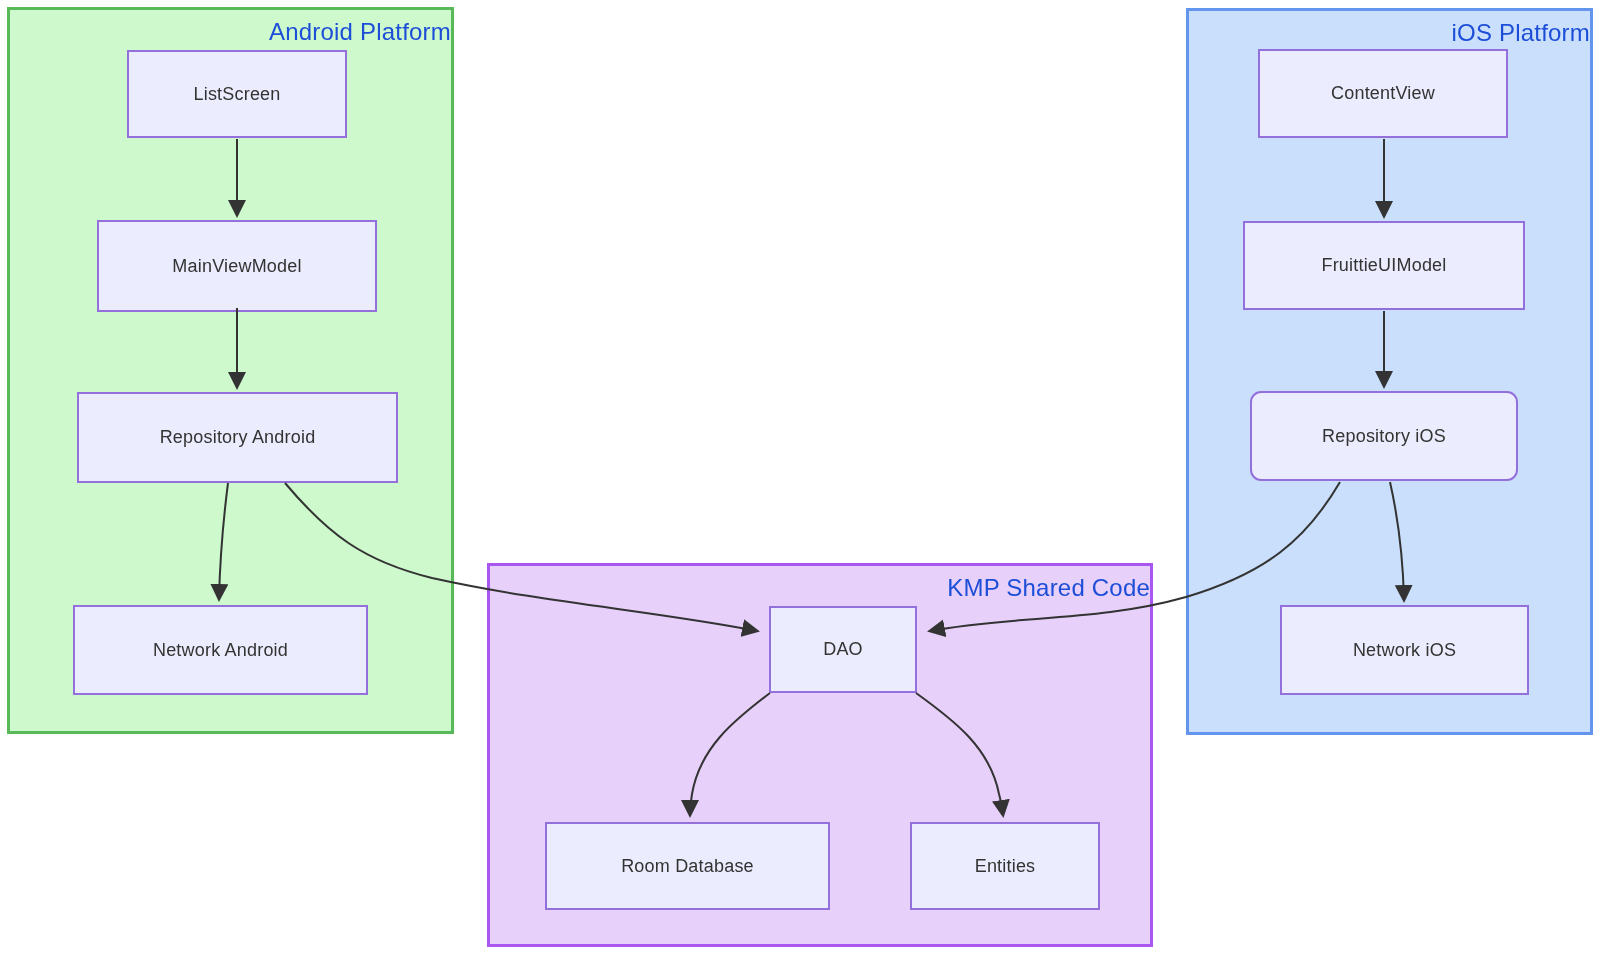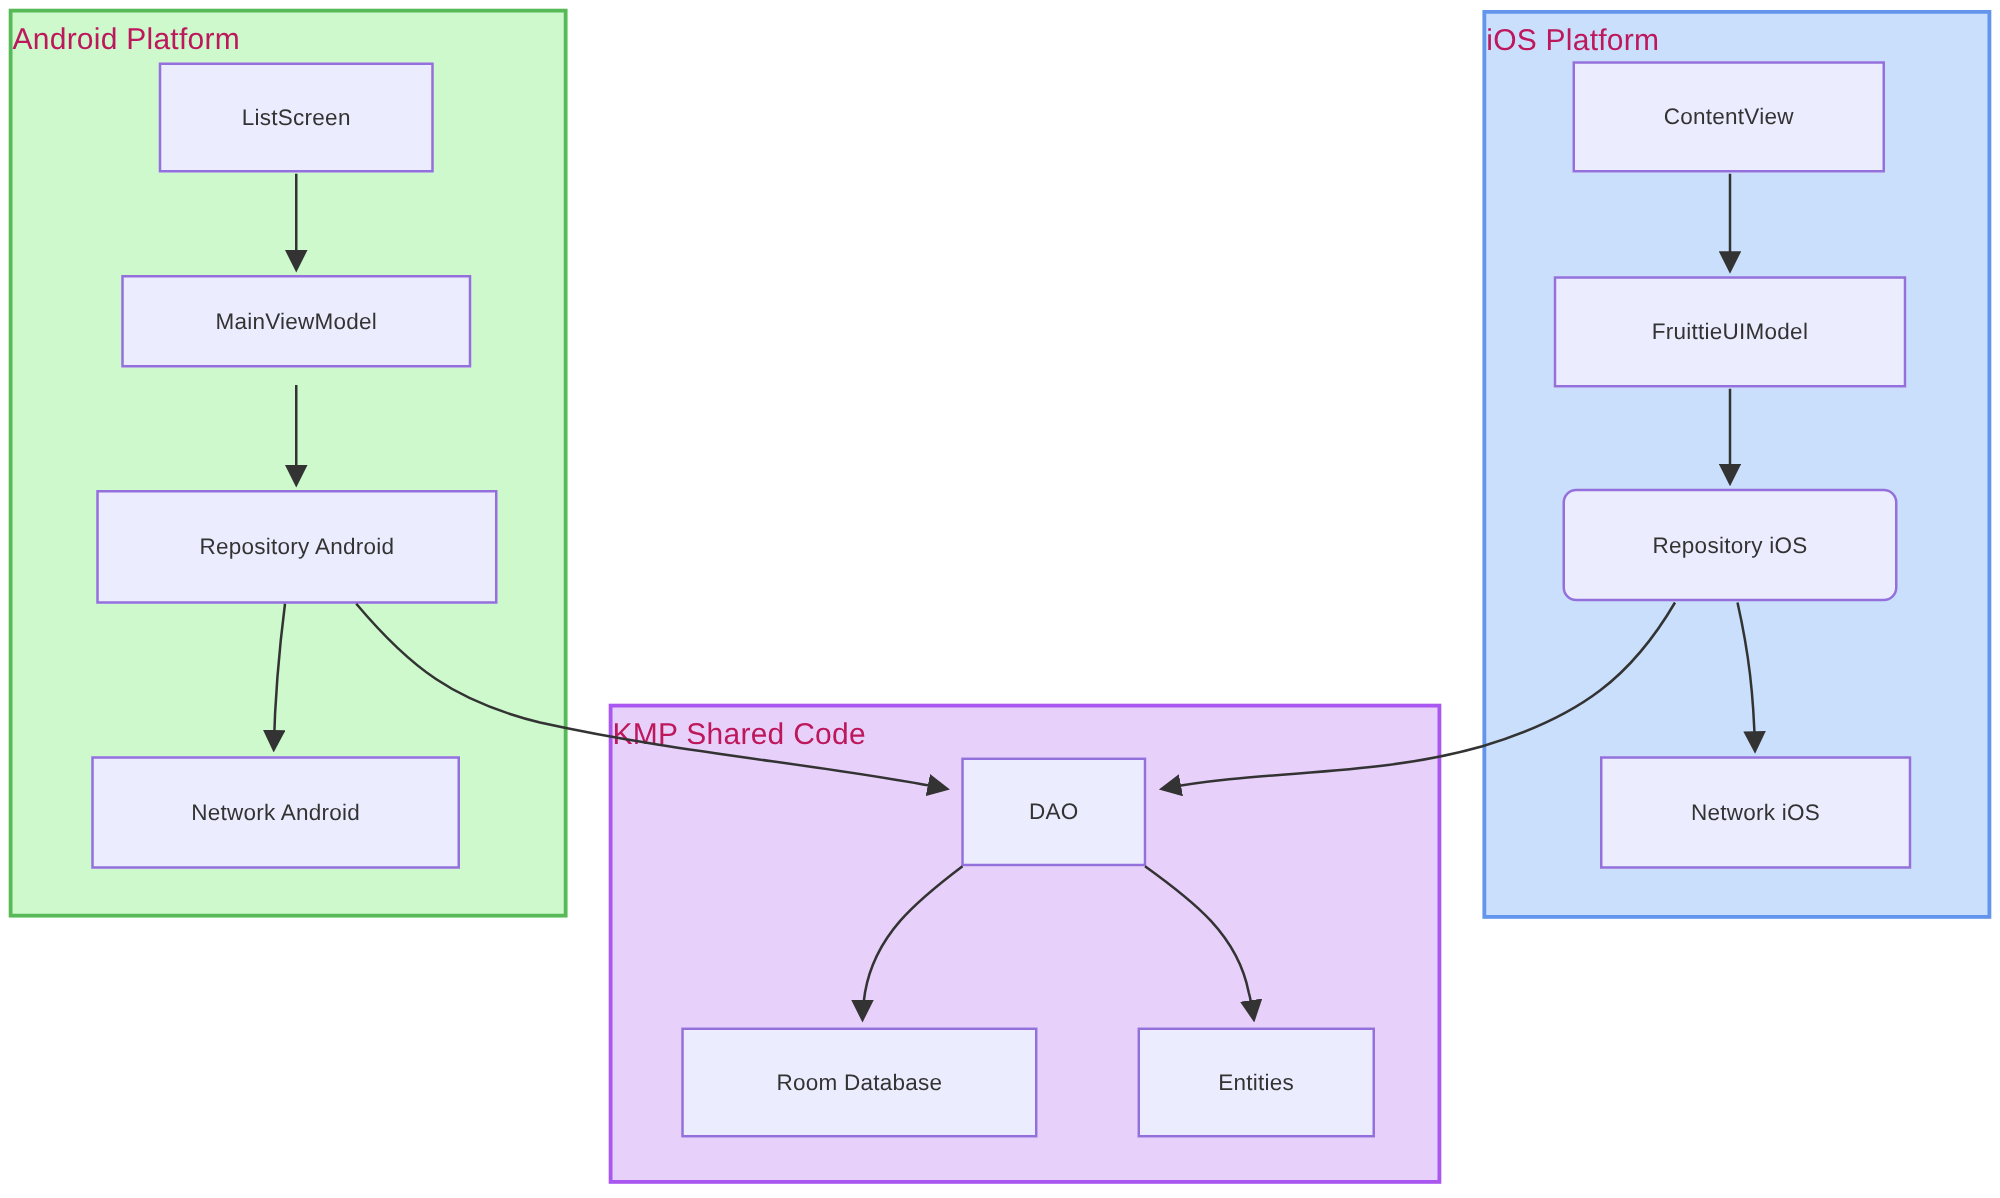--- a/index.html
+++ b/index.html
@@ -32,42 +32,42 @@
   .subgraph.ios {
     left: 1186px; top: 8px; width: 407px; height: 727px;
     background: #cadffb;
     border: 3px solid #6395ec;
     padding-left: 28px;
   }
   .subgraph-title {
     position: absolute;
     left: 0; top: 8px;
     width: 100%;
-    text-align: left;
+    text-align: right;
     font-size: 24px;
-    color: #be185d;
+    color: #1d4ed8;
     letter-spacing: 0.2px;
   }
   .node {
     position: absolute;
     box-sizing: border-box;
     background: #ececff;
     border: 2px solid #9370db;
     display: flex;
     align-items: center;
     justify-content: center;
     color: #333333;
     font-size: 18px;
     letter-spacing: 0.2px;
     z-index: 2;
   }
   .node .label { white-space: nowrap; }
   
   .n-listscreen        { left: 127px;  top: 50px;  width: 220px; height: 88px; }
-  .n-mainviewmodel     { left: 97px;   top: 220px; width: 280px; height: 74px; }
+  .n-mainviewmodel     { left: 97px;   top: 220px; width: 280px; height: 92px; }
   .n-repository-android{ left: 77px;   top: 392px; width: 321px; height: 91px; }
   .n-network-android   { left: 73px;   top: 605px; width: 295px; height: 90px; }
   .n-contentview       { left: 1258px; top: 49px;  width: 250px; height: 89px; }
   .n-fruittieuimodel   { left: 1243px; top: 221px; width: 282px; height: 89px; }
   .n-repository-ios    { left: 1250px; top: 391px; width: 268px; height: 90px; border-radius: 11px; }
   .n-network-ios       { left: 1280px; top: 605px; width: 249px; height: 90px; }
   .n-dao               { left: 769px;  top: 606px; width: 148px; height: 87px; }
   .n-room-database     { left: 545px;  top: 822px; width: 285px; height: 88px; }
   .n-entities          { left: 910px;  top: 822px; width: 190px; height: 88px; }
 

